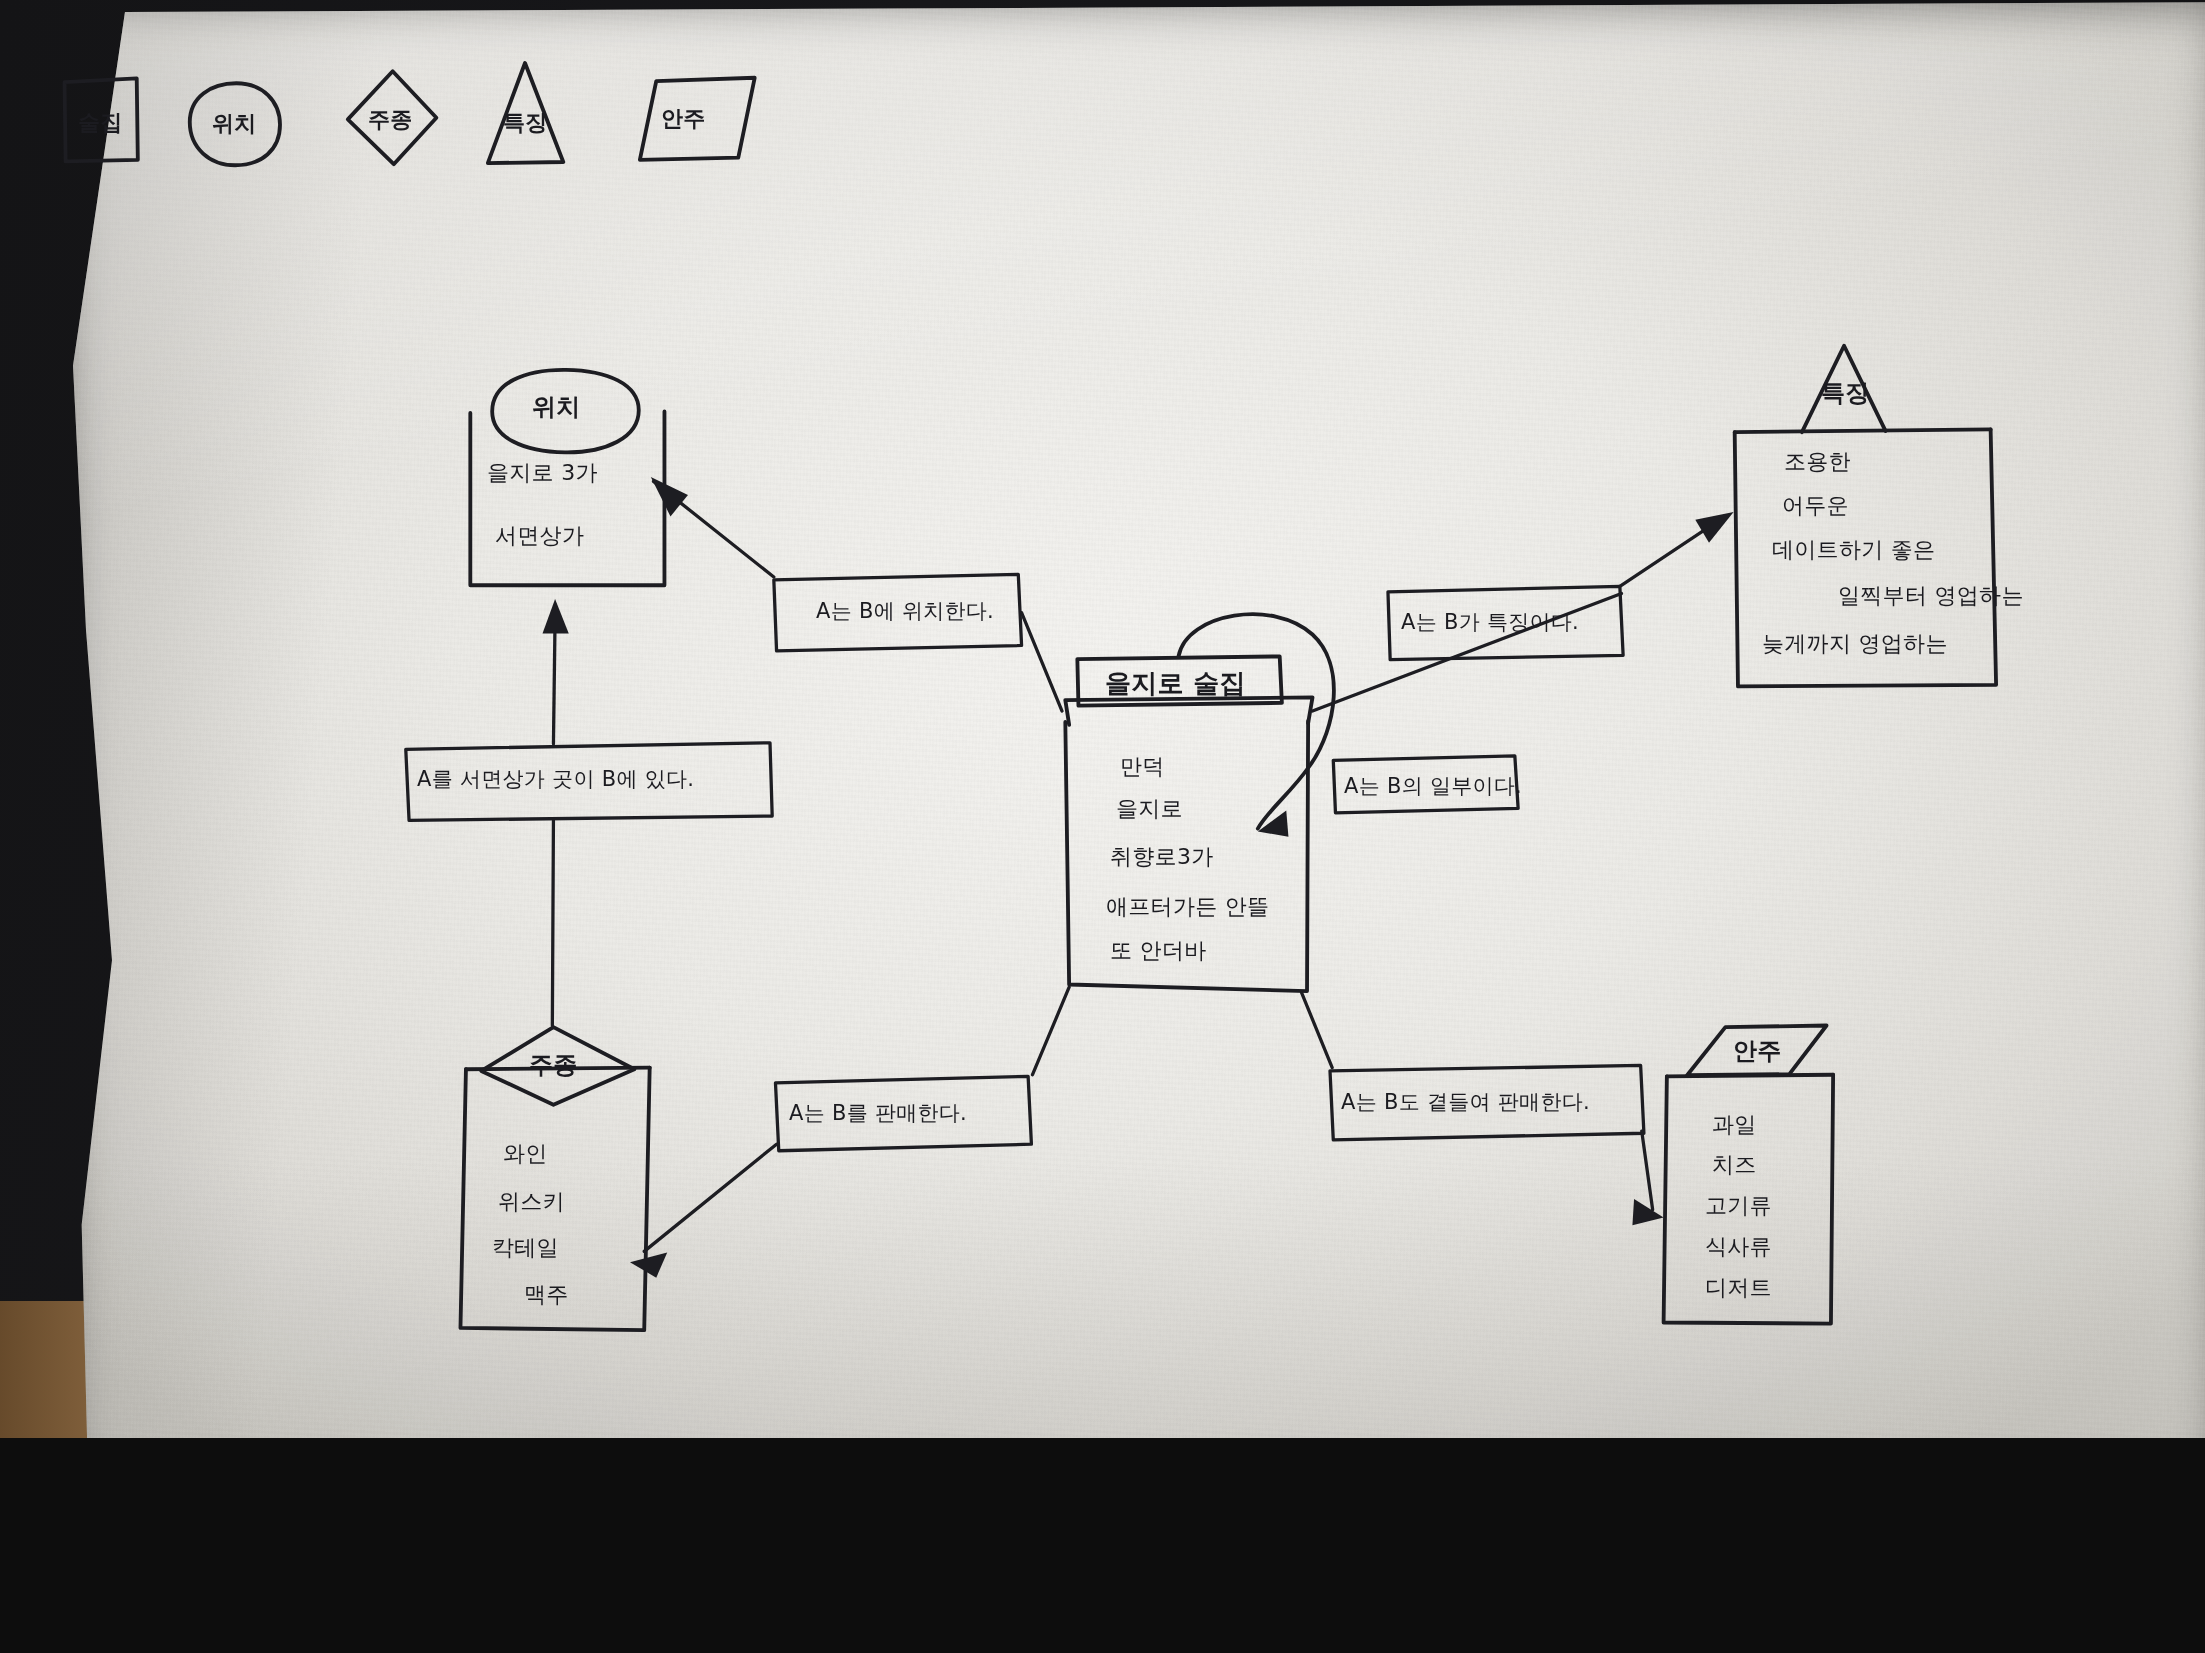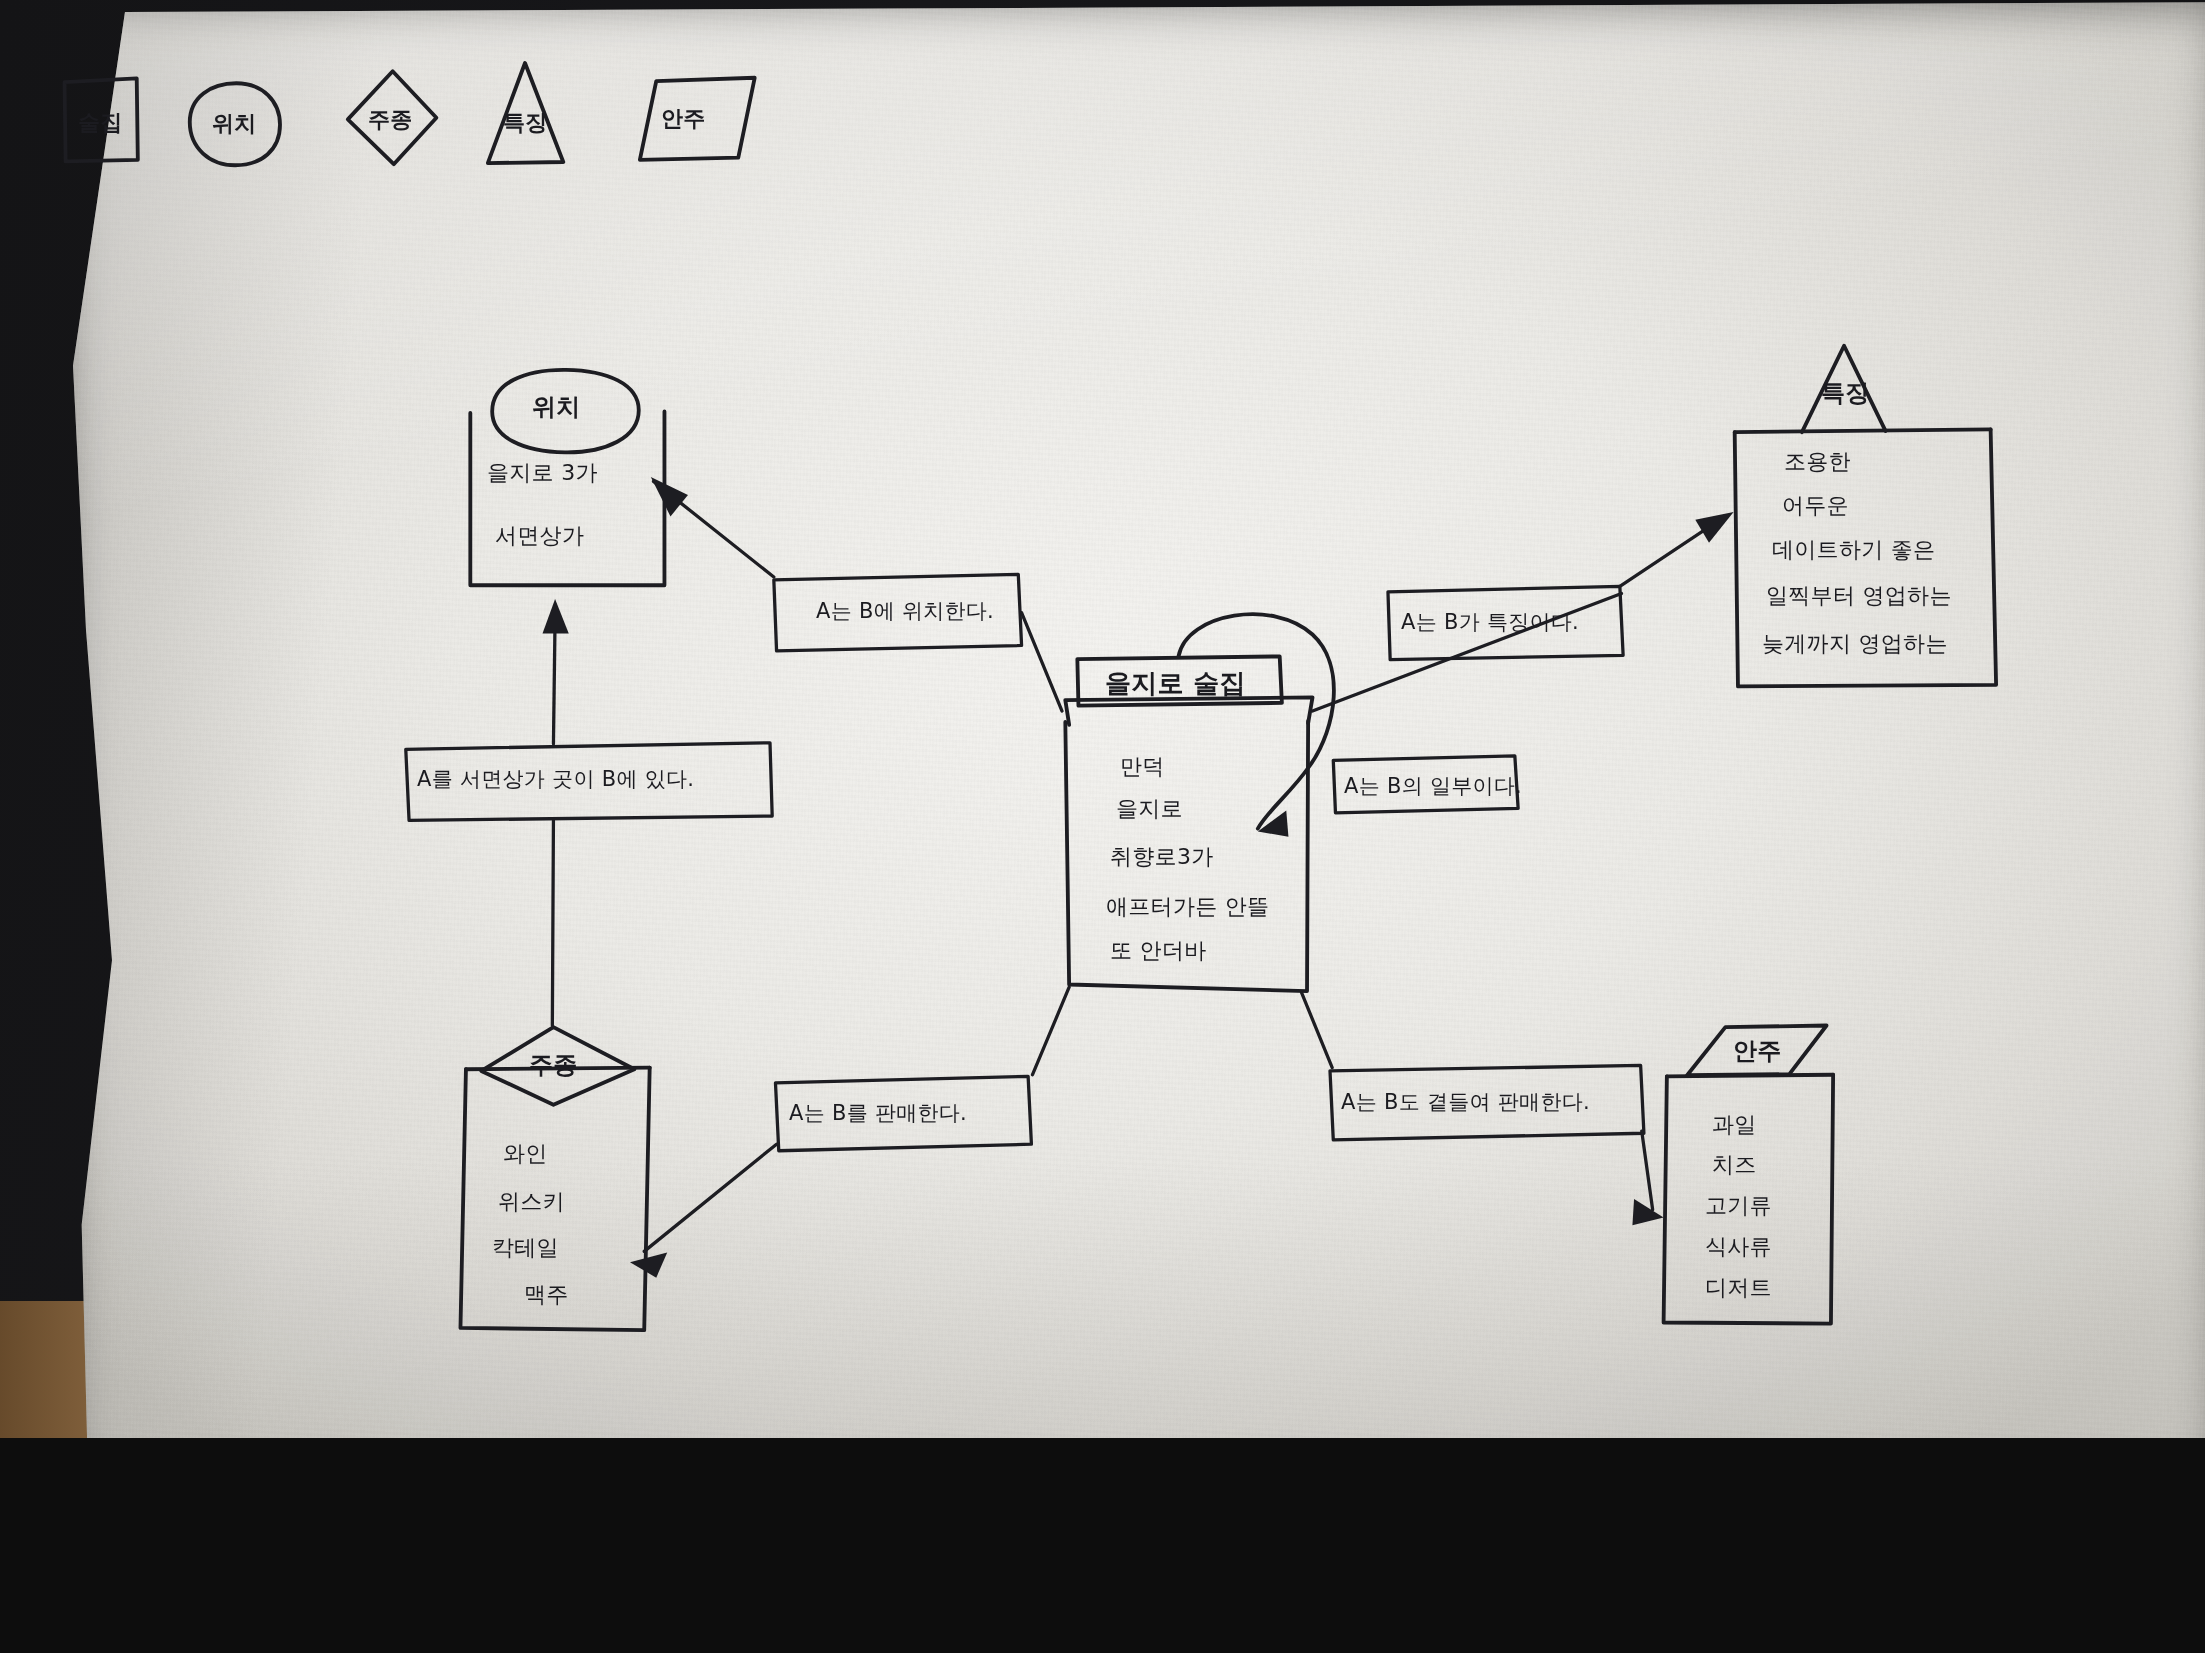--- a/index.html
+++ b/index.html
@@ -219,21 +219,21 @@
   <div class="ink node-item" style="left:1120px; top:752px;">만덕</div>
   <div class="ink node-item" style="left:1116px; top:794px;">을지로</div>
   <div class="ink node-item" style="left:1110px; top:842px;">취향로3가</div>
   <div class="ink node-item" style="left:1106px; top:892px;">애프터가든 안뜰</div>
   <div class="ink node-item" style="left:1110px; top:936px;">또 안더바</div>
 
   <div class="ink node-title" style="left:1821px; top:377px;">특징</div>
   <div class="ink node-item" style="left:1784px; top:447px;">조용한</div>
   <div class="ink node-item" style="left:1782px; top:491px;">어두운</div>
   <div class="ink node-item" style="left:1772px; top:535px;">데이트하기 좋은</div>
-  <div class="ink node-item" style="left:1766px; top:581px;">일찍부터 영업하는</div>
+  <div class="ink node-item" style="left:1838px; top:581px;">일찍부터 영업하는</div>
   <div class="ink node-item" style="left:1762px; top:629px;">늦게까지 영업하는</div>
 
   <div class="ink node-title" style="left:529px; top:1049px;">주종</div>
   <div class="ink node-item" style="left:503px; top:1139px;">와인</div>
   <div class="ink node-item" style="left:498px; top:1187px;">위스키</div>
   <div class="ink node-item" style="left:492px; top:1233px;">칵테일</div>
   <div class="ink node-item" style="left:524px; top:1280px;text-align:right;">맥주</div>
 
   <div class="ink node-title" style="left:1733px; top:1035px;">안주</div>
   <div class="ink node-item" style="left:1712px; top:1110px;">과일</div>

